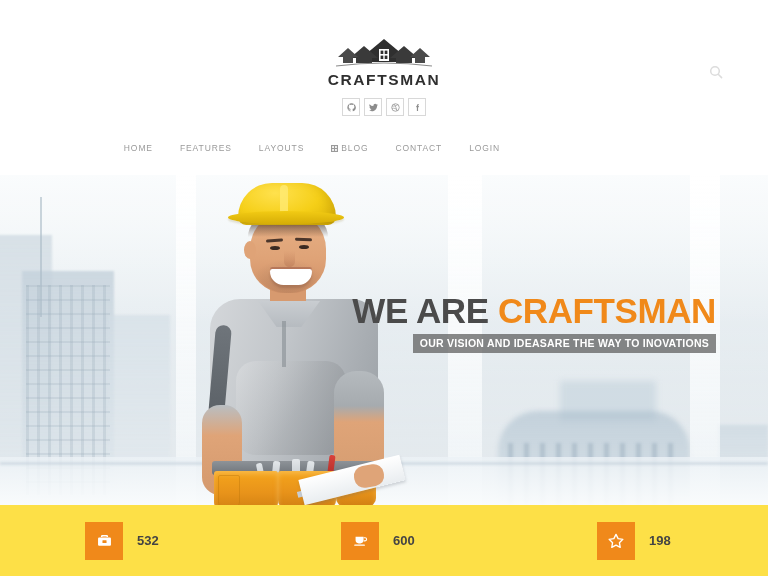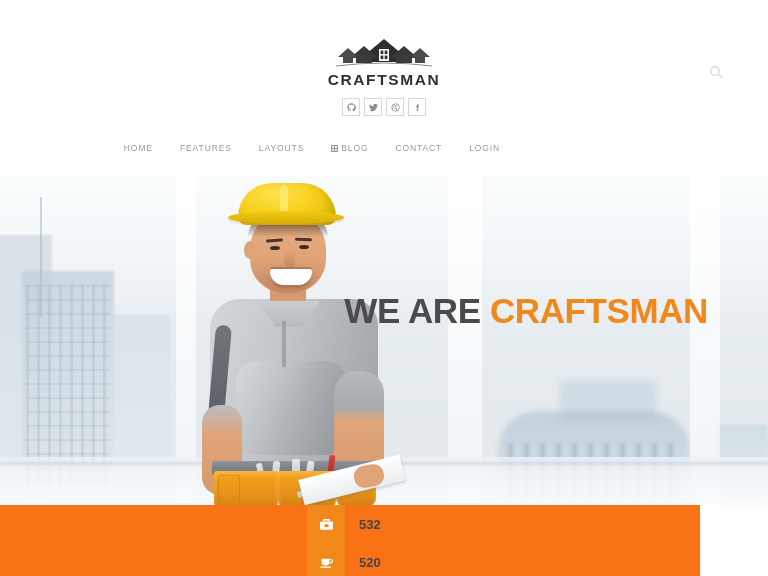--- a/index.html
+++ b/index.html
@@ -399,21 +399,21 @@
   .tool-red {
     position: absolute; left: 132px; top: 280px;
     width: 6px; height: 26px;
     background: linear-gradient(to bottom, #d9413a, #a82b26);
     border-radius: 2px; transform: rotate(7deg);
   }
 
   
   .hero-copy {
     position: absolute;
-    right: 60px;
+    right: 52px;
     top: 118px;
     width: 368px;
     text-align: right;
   }
   .hero-title {
     font-size: 35px;
     font-weight: bold;
     letter-spacing: -0.4px;
     line-height: 1;
     white-space: nowrap;
@@ -448,26 +448,25 @@
     font-size: 7.5px;
     font-weight: bold;
     letter-spacing: 1.1px;
     cursor: pointer;
     font-family: "Liberation Sans", sans-serif;
   }
 
   
   .counters {
     position: relative;
-    width: 700px;
+    width: 768px;
     height: 71px;
-    background: #f97316;
-    display: flex;
-    align-items: center;
-    flex-direction: column;
+    background: #fde047;
+    display: flex;
+    align-items: center;
   }
   .counter {
     flex: 1 1 0;
     display: flex;
     align-items: center;
     justify-content: center;
     gap: 14px;
   }
   .counter-icon-box {
     width: 38px;
@@ -629,20 +628,21 @@
       <div class="belt-bag bag-r"></div>
       <div class="pocket-seam"></div>
 
       <div class="clipboard-edge"></div>
       <div class="clipboard"></div>
       <div class="hand-r"></div>
     </div>
 
     <div class="hero-copy">
       <h1 class="hero-title"><span class="ht-dark">WE ARE </span><span class="ht-accent">CRAFTSMAN</span></h1>
+      <div class="hero-sub">OUR VISION AND IDEASARE THE WAY TO INOVATIONS</div>
     </div>
   </section>
 
   <section class="counters">
 
     <div class="counter">
       <div class="counter-icon-box">
         <svg width="17" height="17" viewBox="0 0 20 20">
           <path fill="#ffffff" d="M7.4 3.4h5.2c.9 0 1.6.7 1.6 1.6v1h-1.8v-.8H7.6v.8H5.8v-1c0-.9.7-1.6 1.6-1.6z"></path>
           <rect x="2.4" y="6.6" width="15.2" height="9.6" rx="1.2" fill="#ffffff"></rect>
@@ -654,26 +654,26 @@
 
 
     <div class="counter">
       <div class="counter-icon-box">
         <svg width="17" height="17" viewBox="0 0 20 20">
           <path fill="#ffffff" d="M4.2 5.6h9.4v4.2c0 2-1.6 3.6-3.6 3.6H7.8c-2 0-3.6-1.6-3.6-3.6V5.6z"></path>
           <path d="M13.8 6.8h1.6c1 0 1.8.8 1.8 1.8s-.8 1.8-1.8 1.8h-1.6" fill="none" stroke="#ffffff" stroke-width="1.3"></path>
           <rect x="2.6" y="14.6" width="12.6" height="1.7" rx="0.8" fill="#ffffff"></rect>
         </svg>
       </div>
-      <div class="counter-value">520</div>
+      <div class="counter-value">600</div>
     </div>
 
     <div class="counter">
       <div class="counter-icon-box">
         <svg width="18" height="18" viewBox="0 0 20 20">
           <path d="M10 2.6l2.35 4.76 5.25.77-3.8 3.7.9 5.23L10 14.59l-4.7 2.47.9-5.23-3.8-3.7 5.25-.77z" fill="none" stroke="#ffffff" stroke-width="1.5" stroke-linejoin="round"></path>
         </svg>
       </div>
-      <div class="counter-value">325</div>
+      <div class="counter-value">198</div>
     </div>
 
   </section>
 </div>
 
 </body></html>

